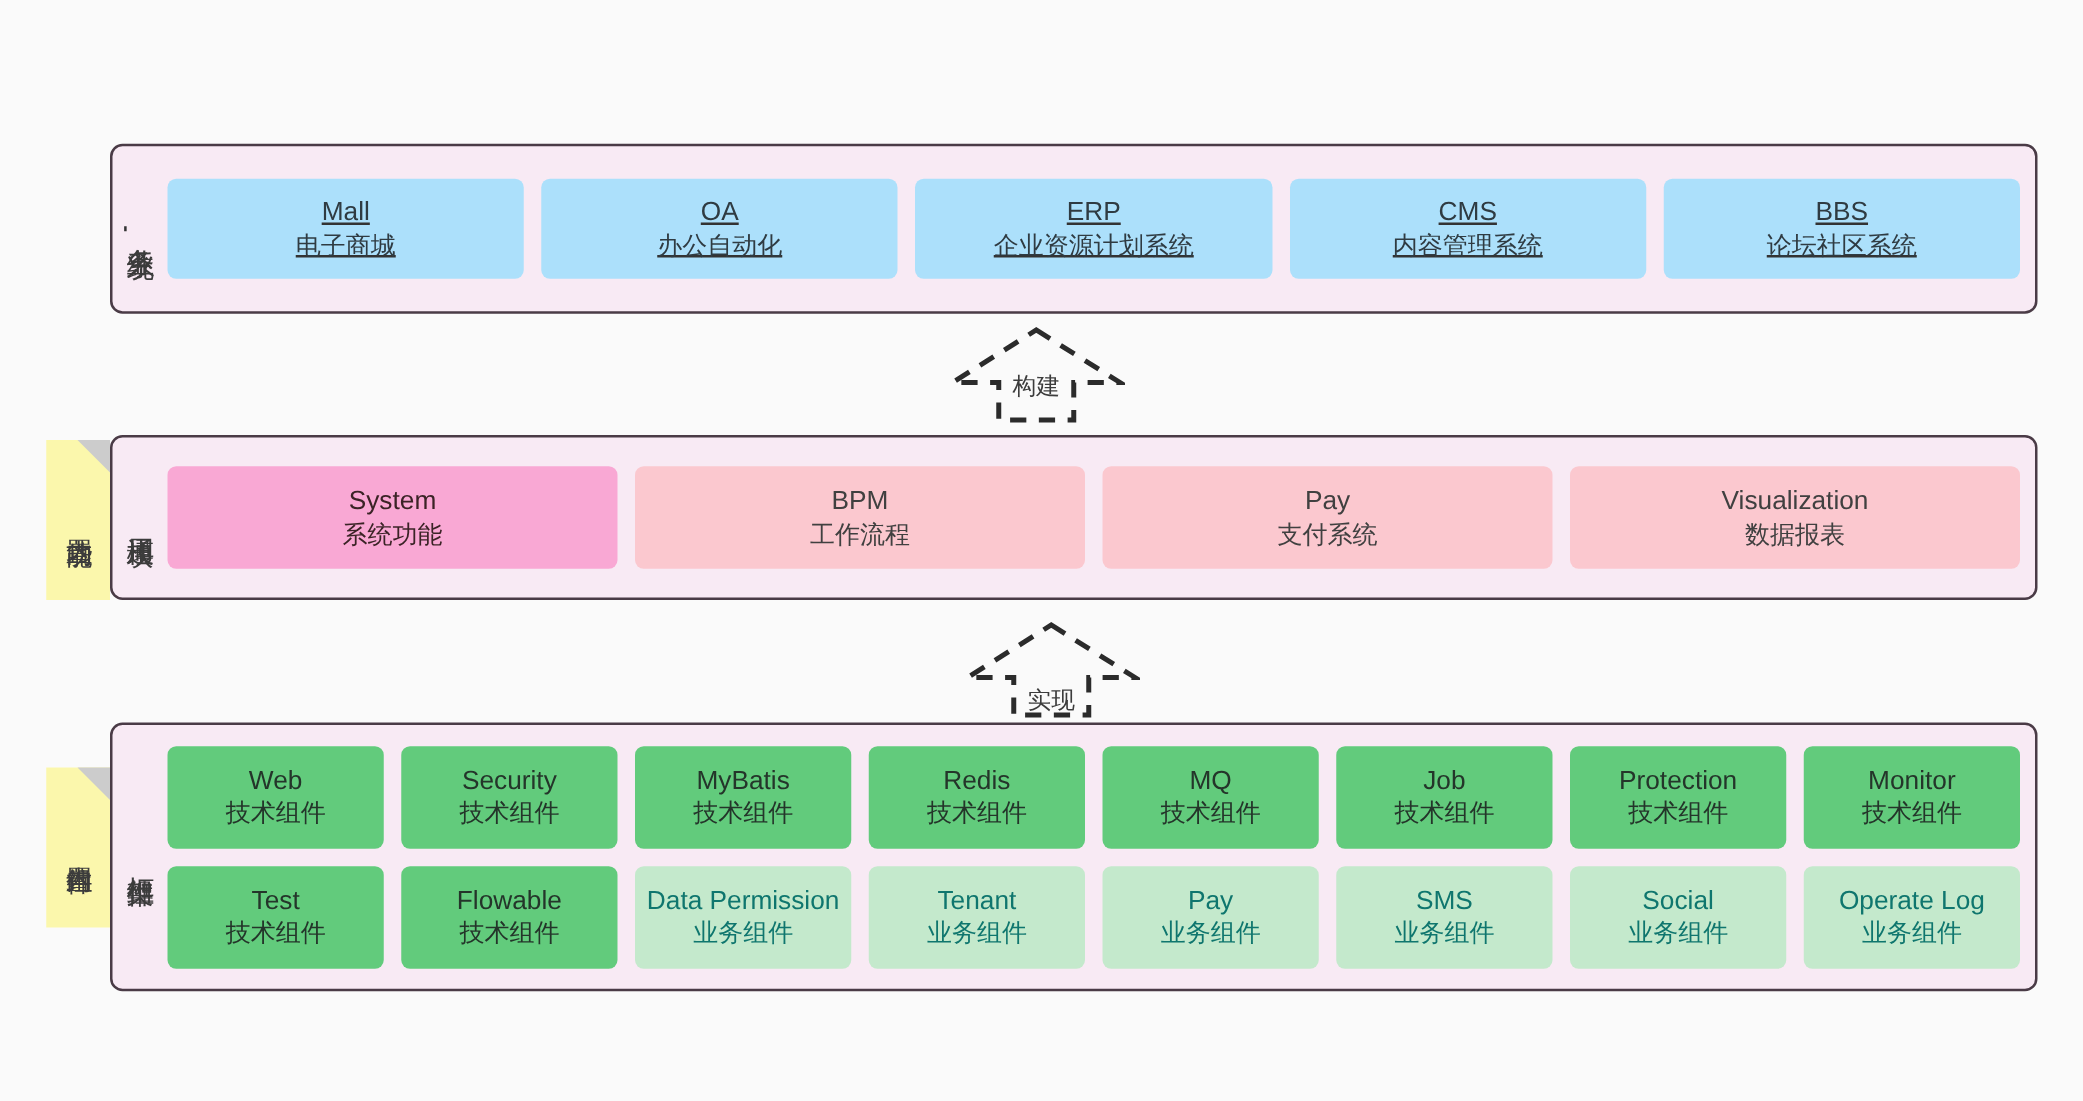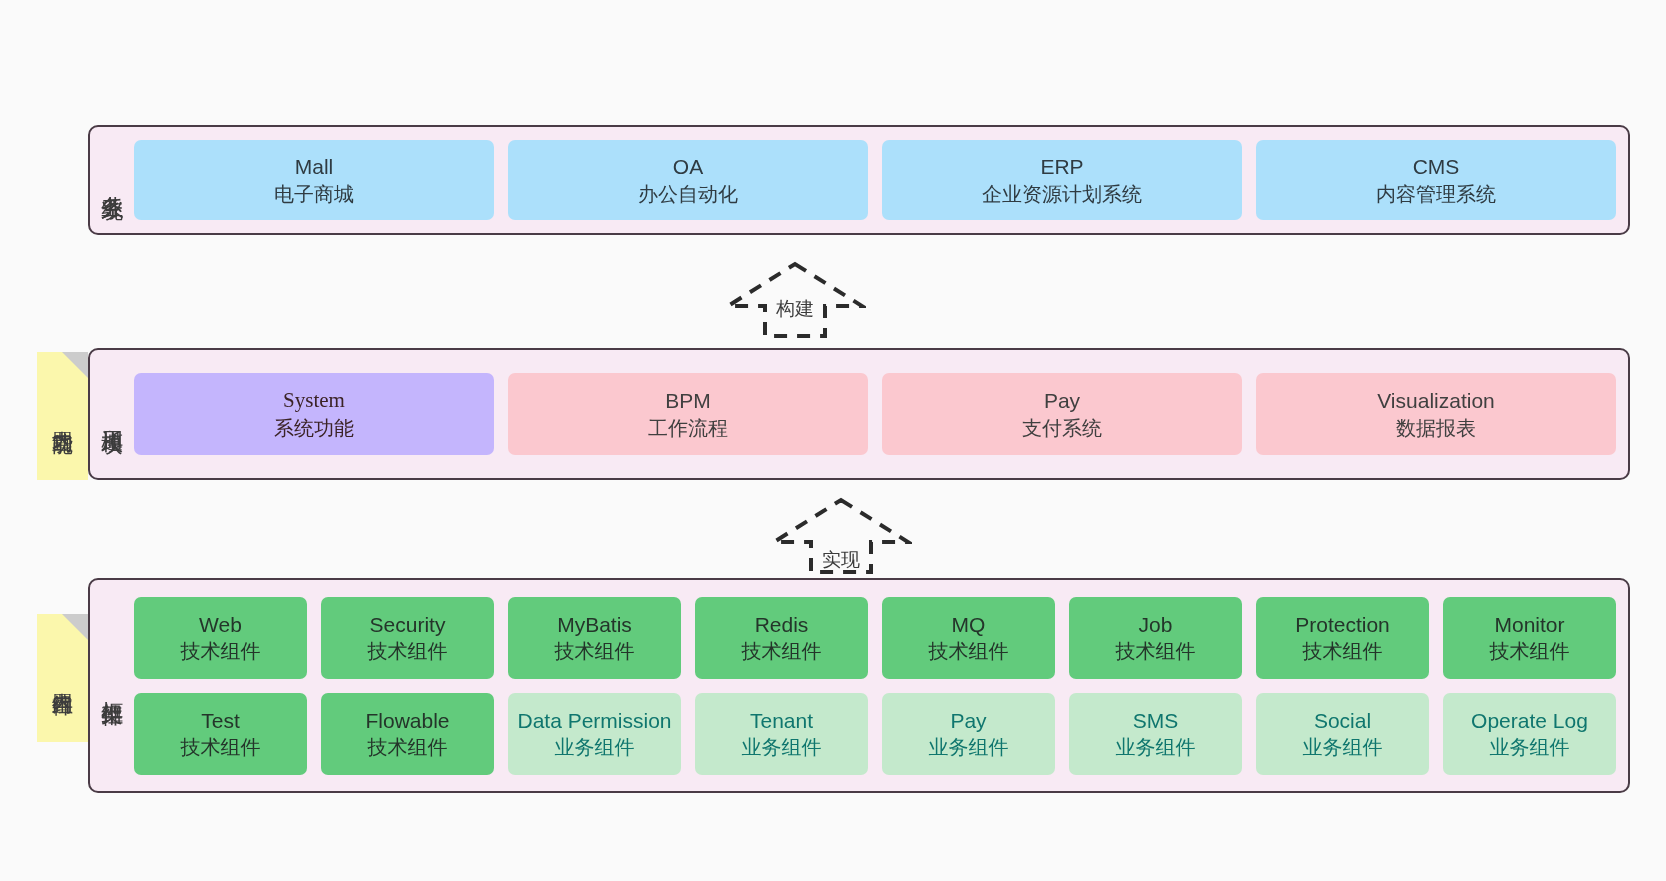--- a/index.html
+++ b/index.html
@@ -64,21 +64,21 @@
     justify-content: center;
     text-align: center;
     box-sizing: border-box;
     padding: 6px 6px;
     line-height: 1.30;
   }
   .box .t1 { font-size: 21px; }
   .box .t2 { font-size: 20px; }
 
   .box.blue  { background: #ace0fb; color: #2f3b42; }
-  .box.red   { background: #c4b5fd; color: #3b2326; font-family: Liberation Serif, serif; }
+  .box.red   { background: #f9a8d4; color: #3b2326; }
   .box.pink  { background: #fbc8cf; color: #404040; }
   .box.green { background: #62cb7c; color: #24352a; }
   .box.lgreen{ background: #c4e9cc; color: #0f766e; }
 
   
   .note {
     position: absolute;
     background: #fbf7ac;
     box-sizing: border-box;
     display: flex;
@@ -115,45 +115,49 @@
     text-align: center;
     font-size: 19px;
     color: #3c3c3c;
     white-space: nowrap;
     user-select: none;
   }
 </style>
 </head>
 <body>
 
-<div class="panel" id="panel-business" style="left:88px; top:125px; width:1542px; height:110px;">
+<div class="panel" id="panel-business" style="left:88px; top:115px; width:1542px; height:136px;text-decoration:underline;">
   <div class="panel-label">业务系统</div>
   <div class="panel-body">
     <div class="row" id="row-business" style="height:80px;">
         <div class="box blue">
           <div class="t1">Mall</div>
           <div class="t2">电子商城</div>
         </div>
         <div class="box blue">
           <div class="t1">OA</div>
           <div class="t2">办公自动化</div>
         </div>
         <div class="box blue">
           <div class="t1">ERP</div>
           <div class="t2">企业资源计划系统</div>
         </div>
         <div class="box blue">
           <div class="t1">CMS</div>
           <div class="t2">内容管理系统</div>
         </div>
+        <div class="box blue">
+          <div class="t1">BBS</div>
+          <div class="t2">论坛社区系统</div>
+        </div>
       </div>
   </div>
 </div>
 
-<div class="arrow-wrap" style="left:724px; top:260px; width:142px; height:80px;">
+<div class="arrow-wrap" style="left:758px; top:260px; width:142px; height:80px;">
   <svg width="142" height="80" viewBox="0 0 142 80" aria-hidden="true">
     <path d="M71 4 L138 46 L101 46 L101 76 L41 76 L41 46 L4 46 Z" fill="none" stroke="#2b2b2b" stroke-width="4" stroke-dasharray="13 10" stroke-linejoin="miter"></path>
   </svg>
   <div class="arrow-label" style="top:36px;">构建</div>
 </div>
 
 <div class="note" style="left:37px; top:352px; width:51px; height:128px;">
   <span>内置功能</span>
   <span class="fold"></span>
 </div>

